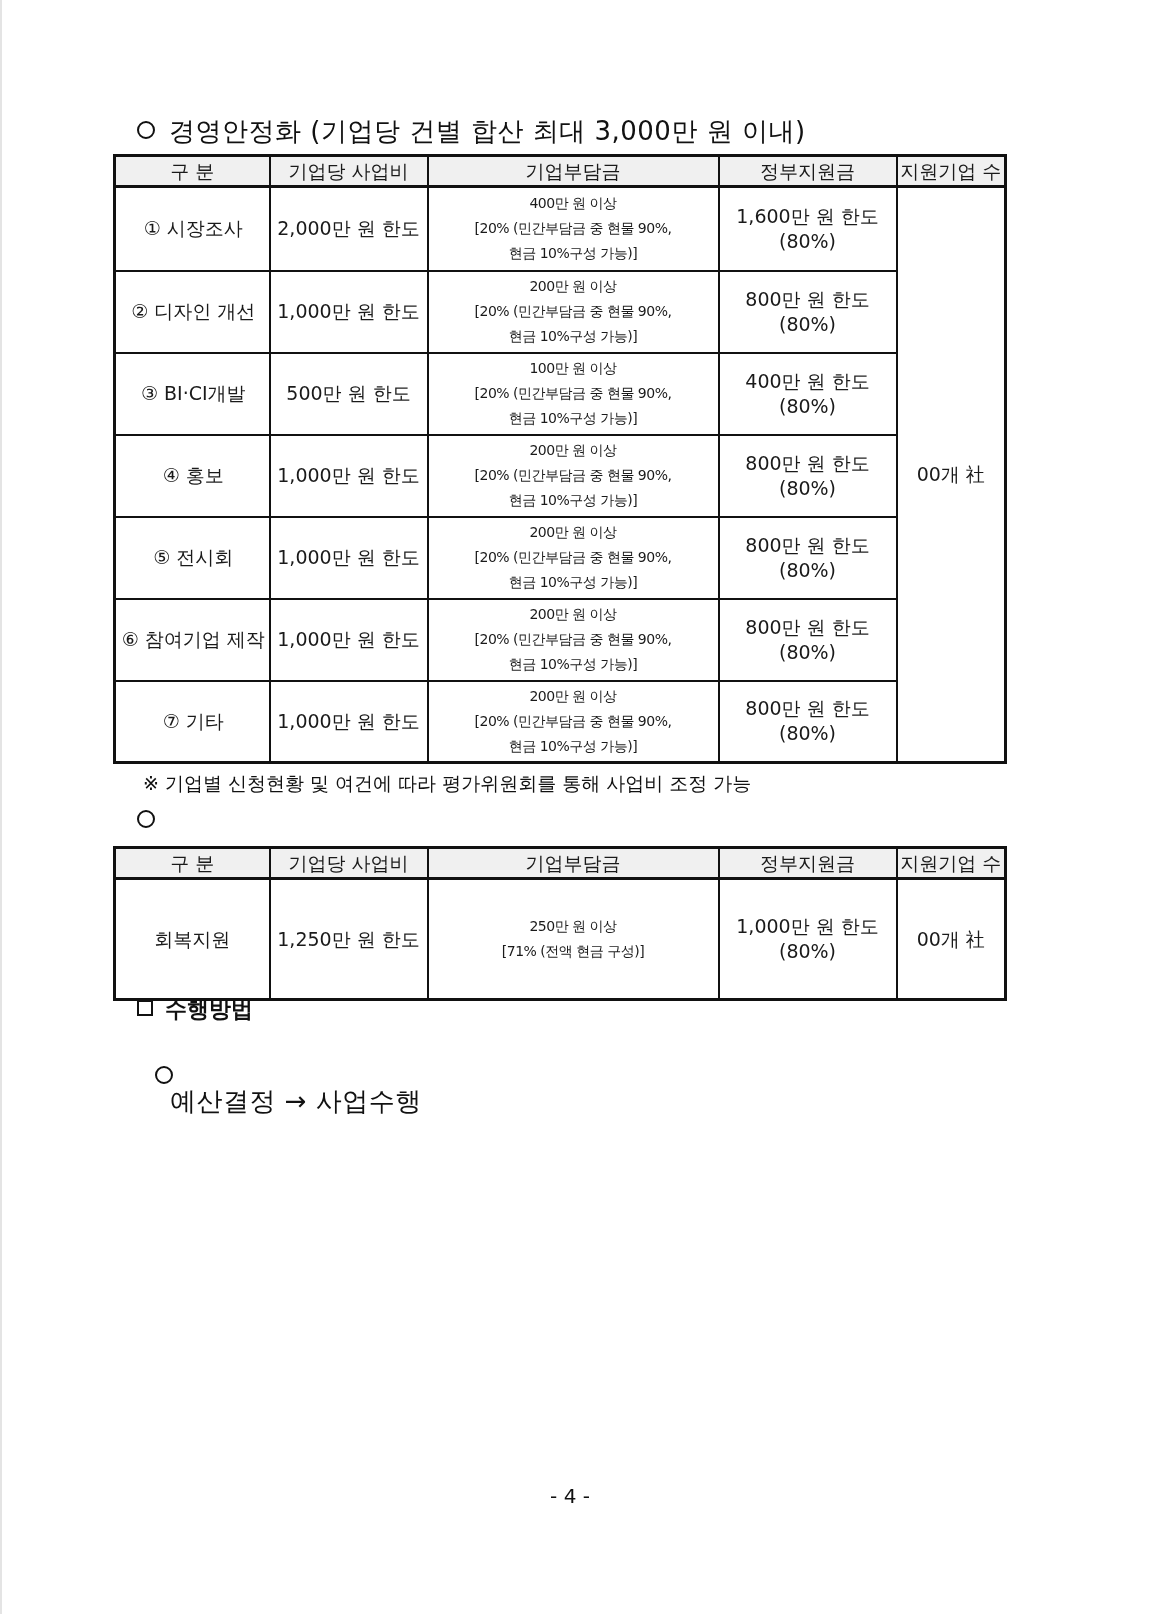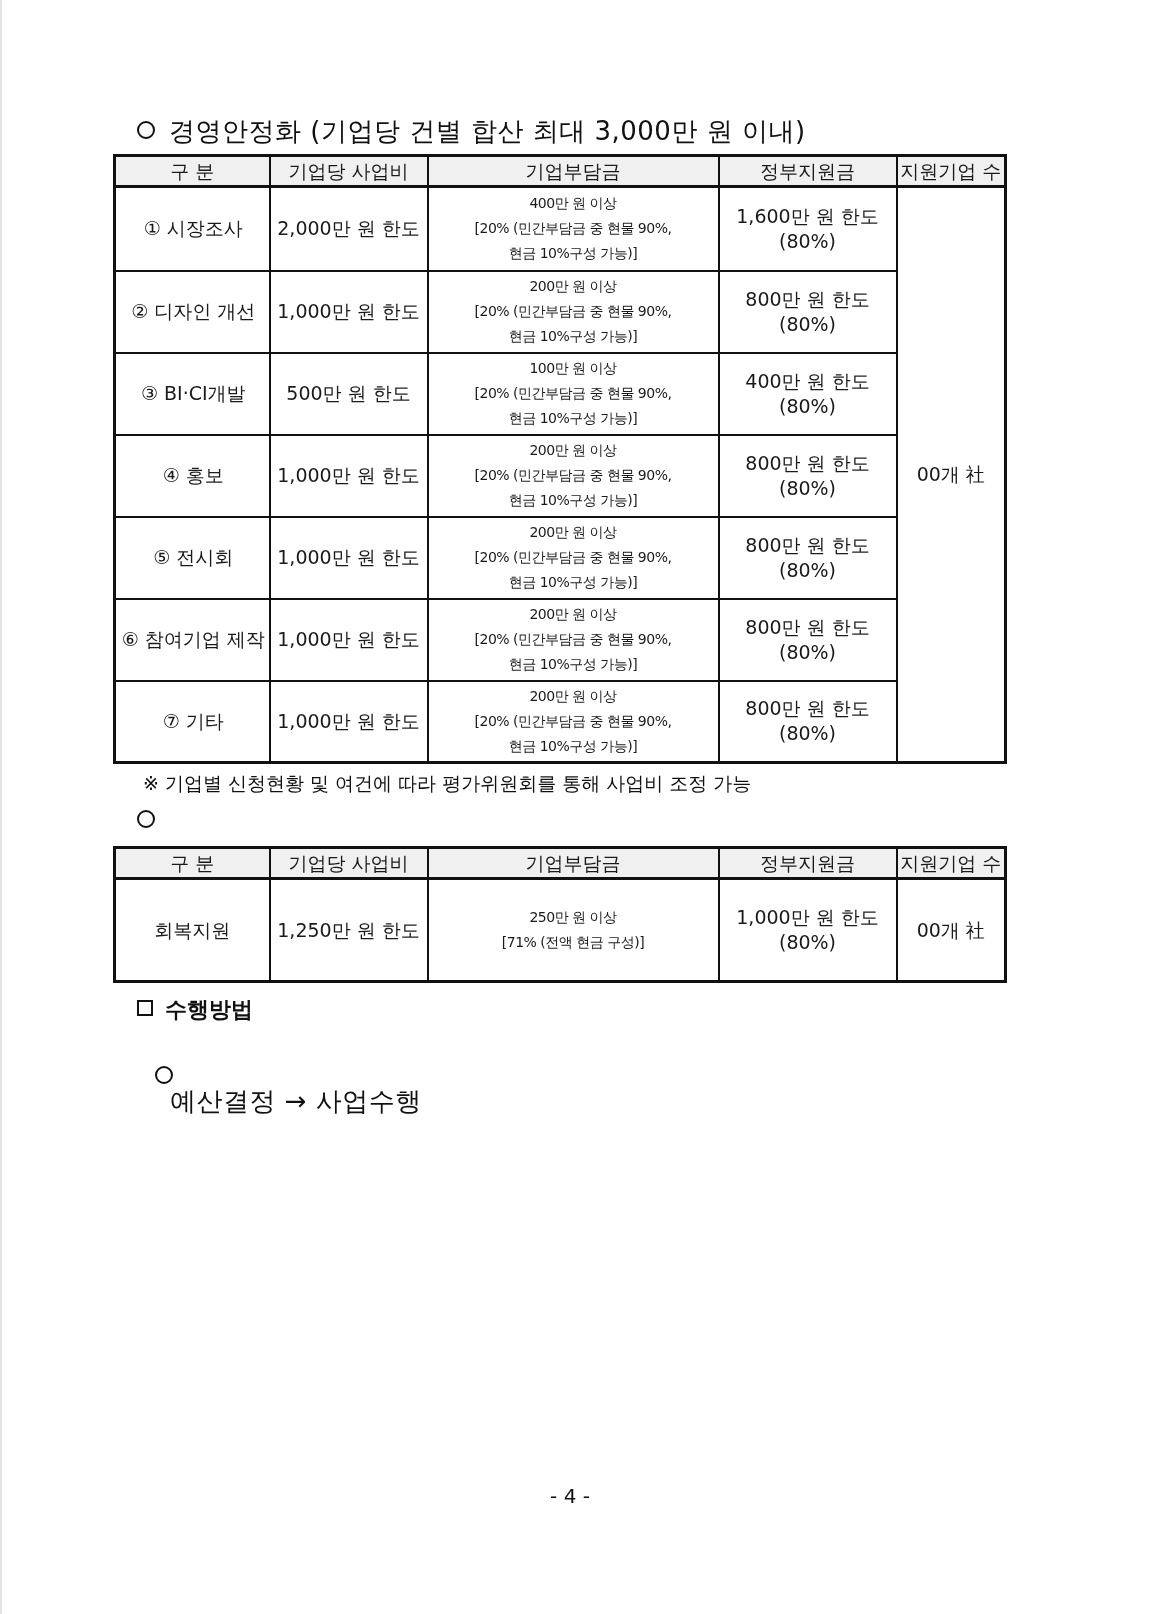--- a/index.html
+++ b/index.html
@@ -224,21 +224,21 @@
     <col style="width:109px">
   </colgroup>
   <tbody>
       <tr class="header-row">
     <th>구 분</th>
     <th>기업당 사업비</th>
     <th>기업부담금</th>
     <th>정부지원금</th>
     <th>지원기업 수</th>
   </tr>
-  <tr style="height:103px">
+  <tr style="height:121px">
     <td>회복지원</td>
     <td>1,250만 원 한도</td>
     <td class="burden-cell">
       <span class="burden-line">250만 원 이상</span>
       <span class="burden-line">[71% (전액 현금 구성)]</span>
     </td>
     <td>
       <span class="gov-line">1,000만 원 한도</span>
       <span class="gov-line">(80%)</span>
     </td>

